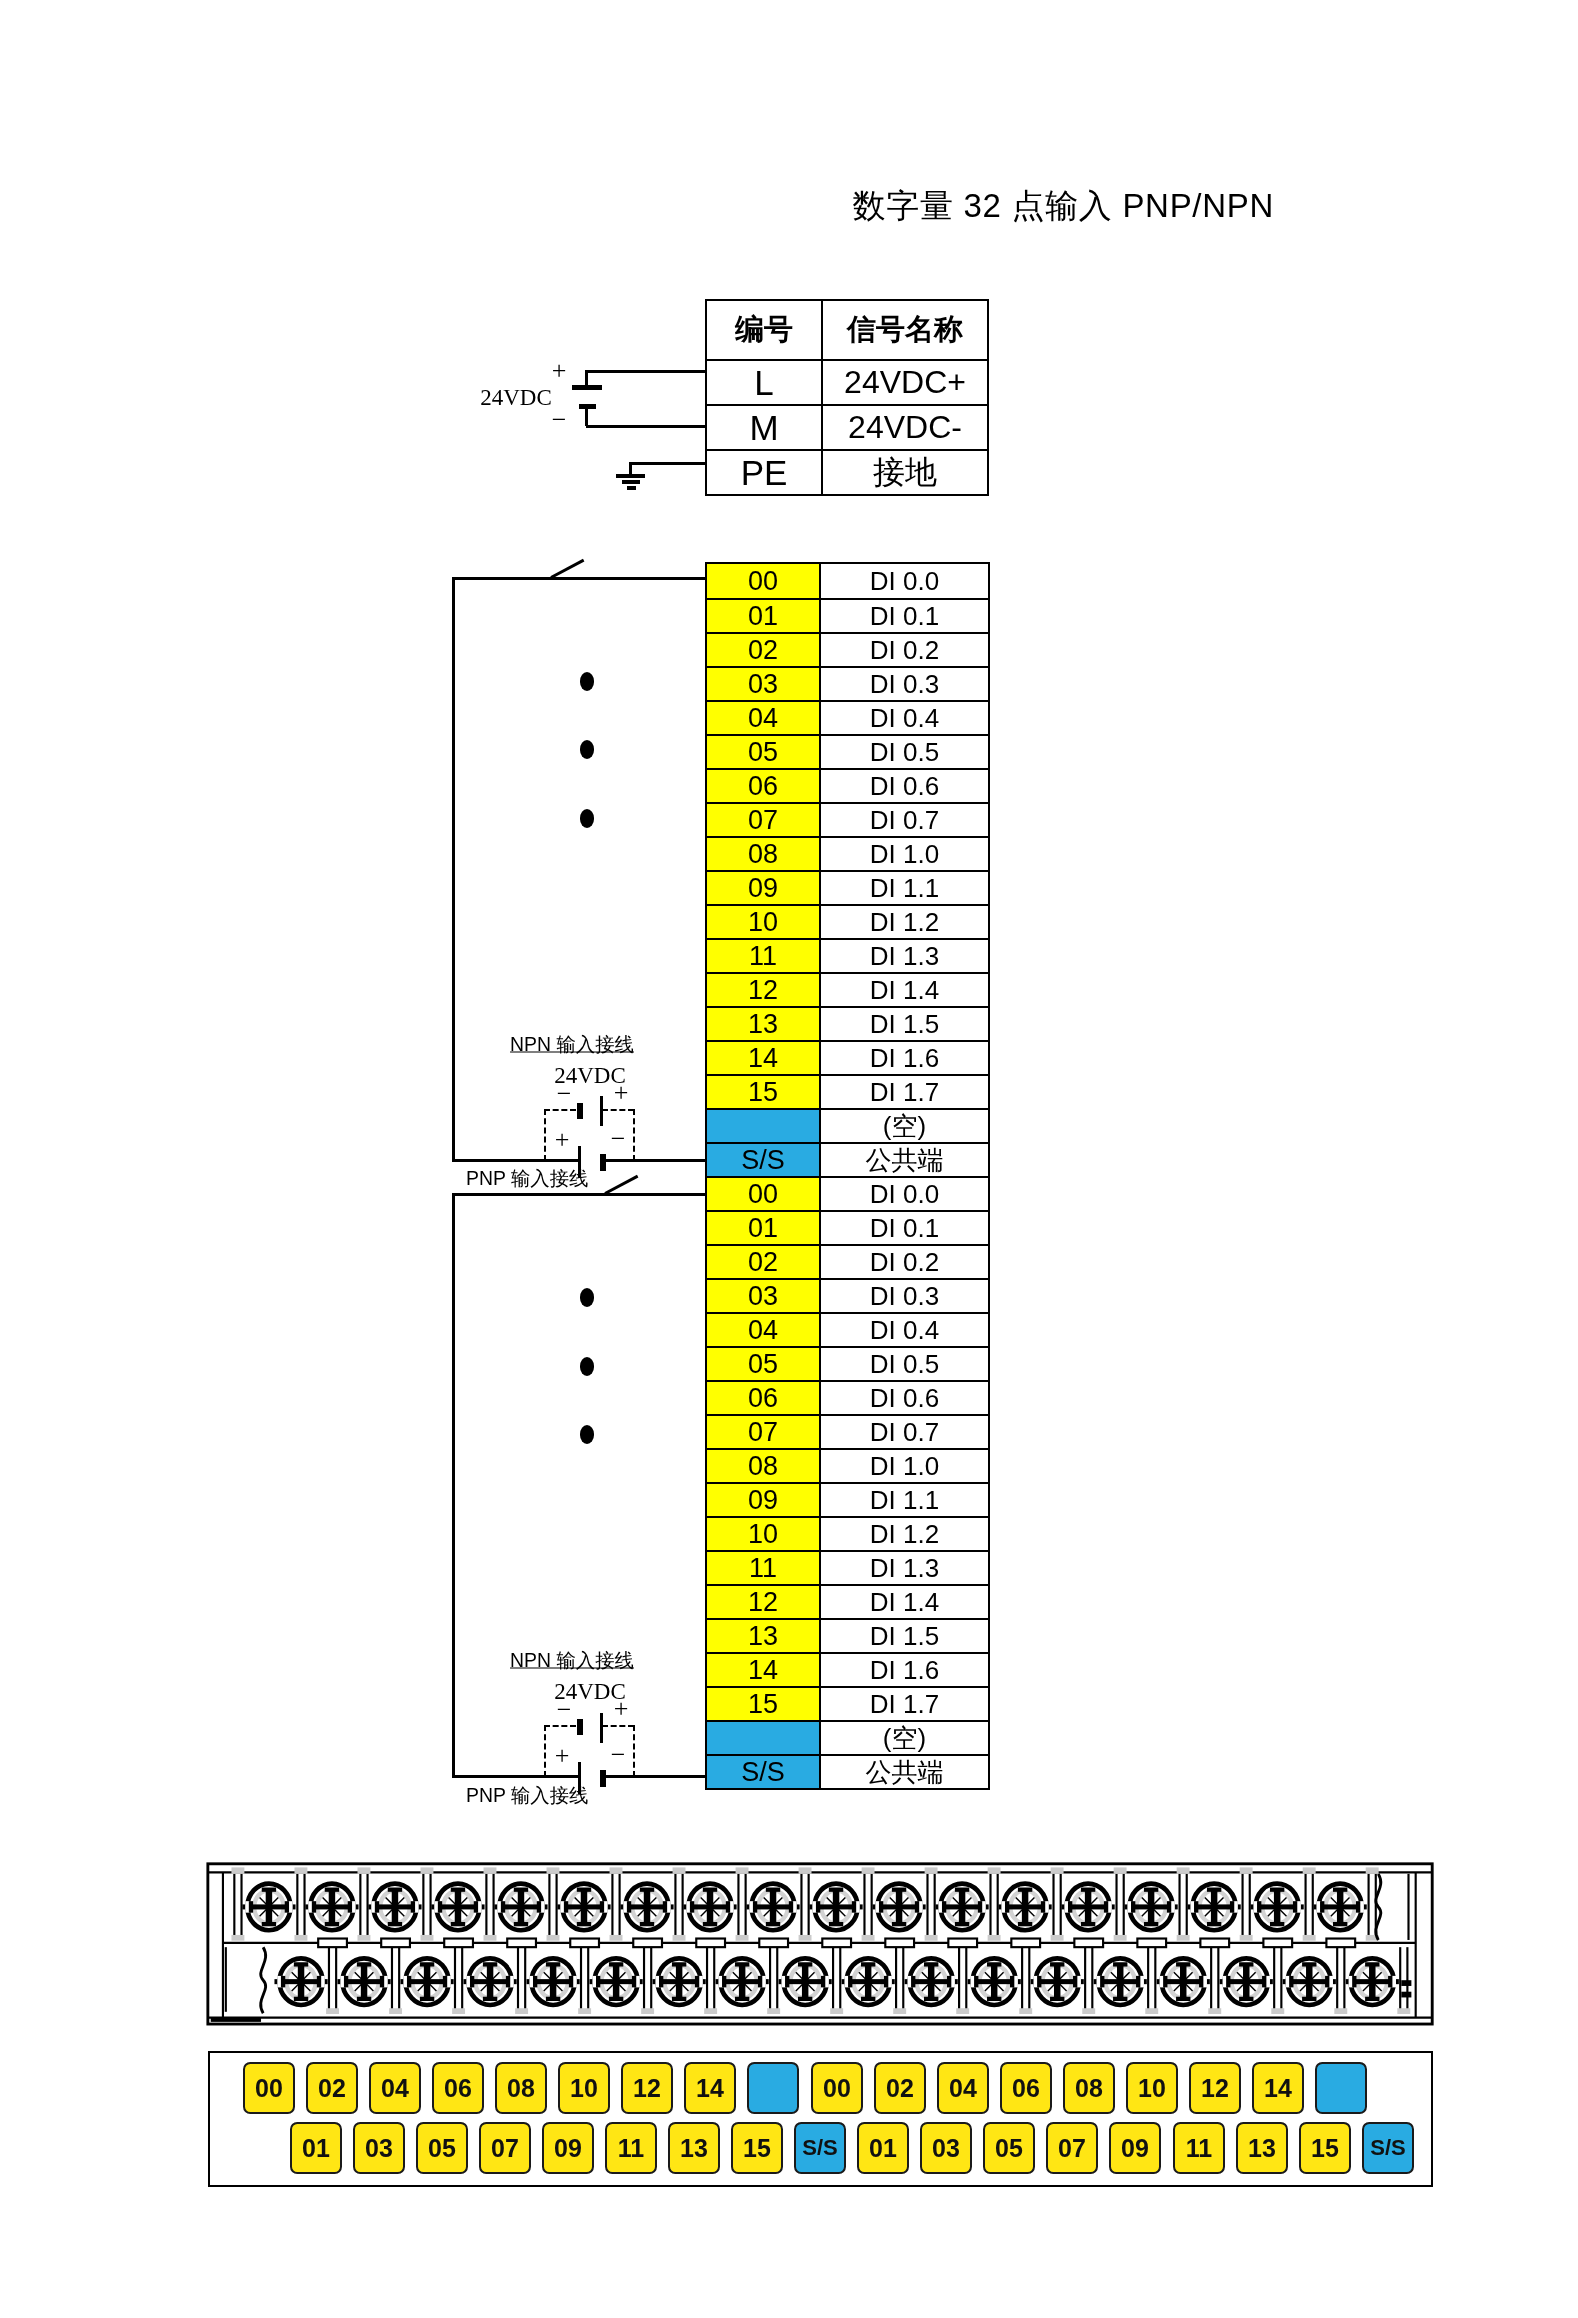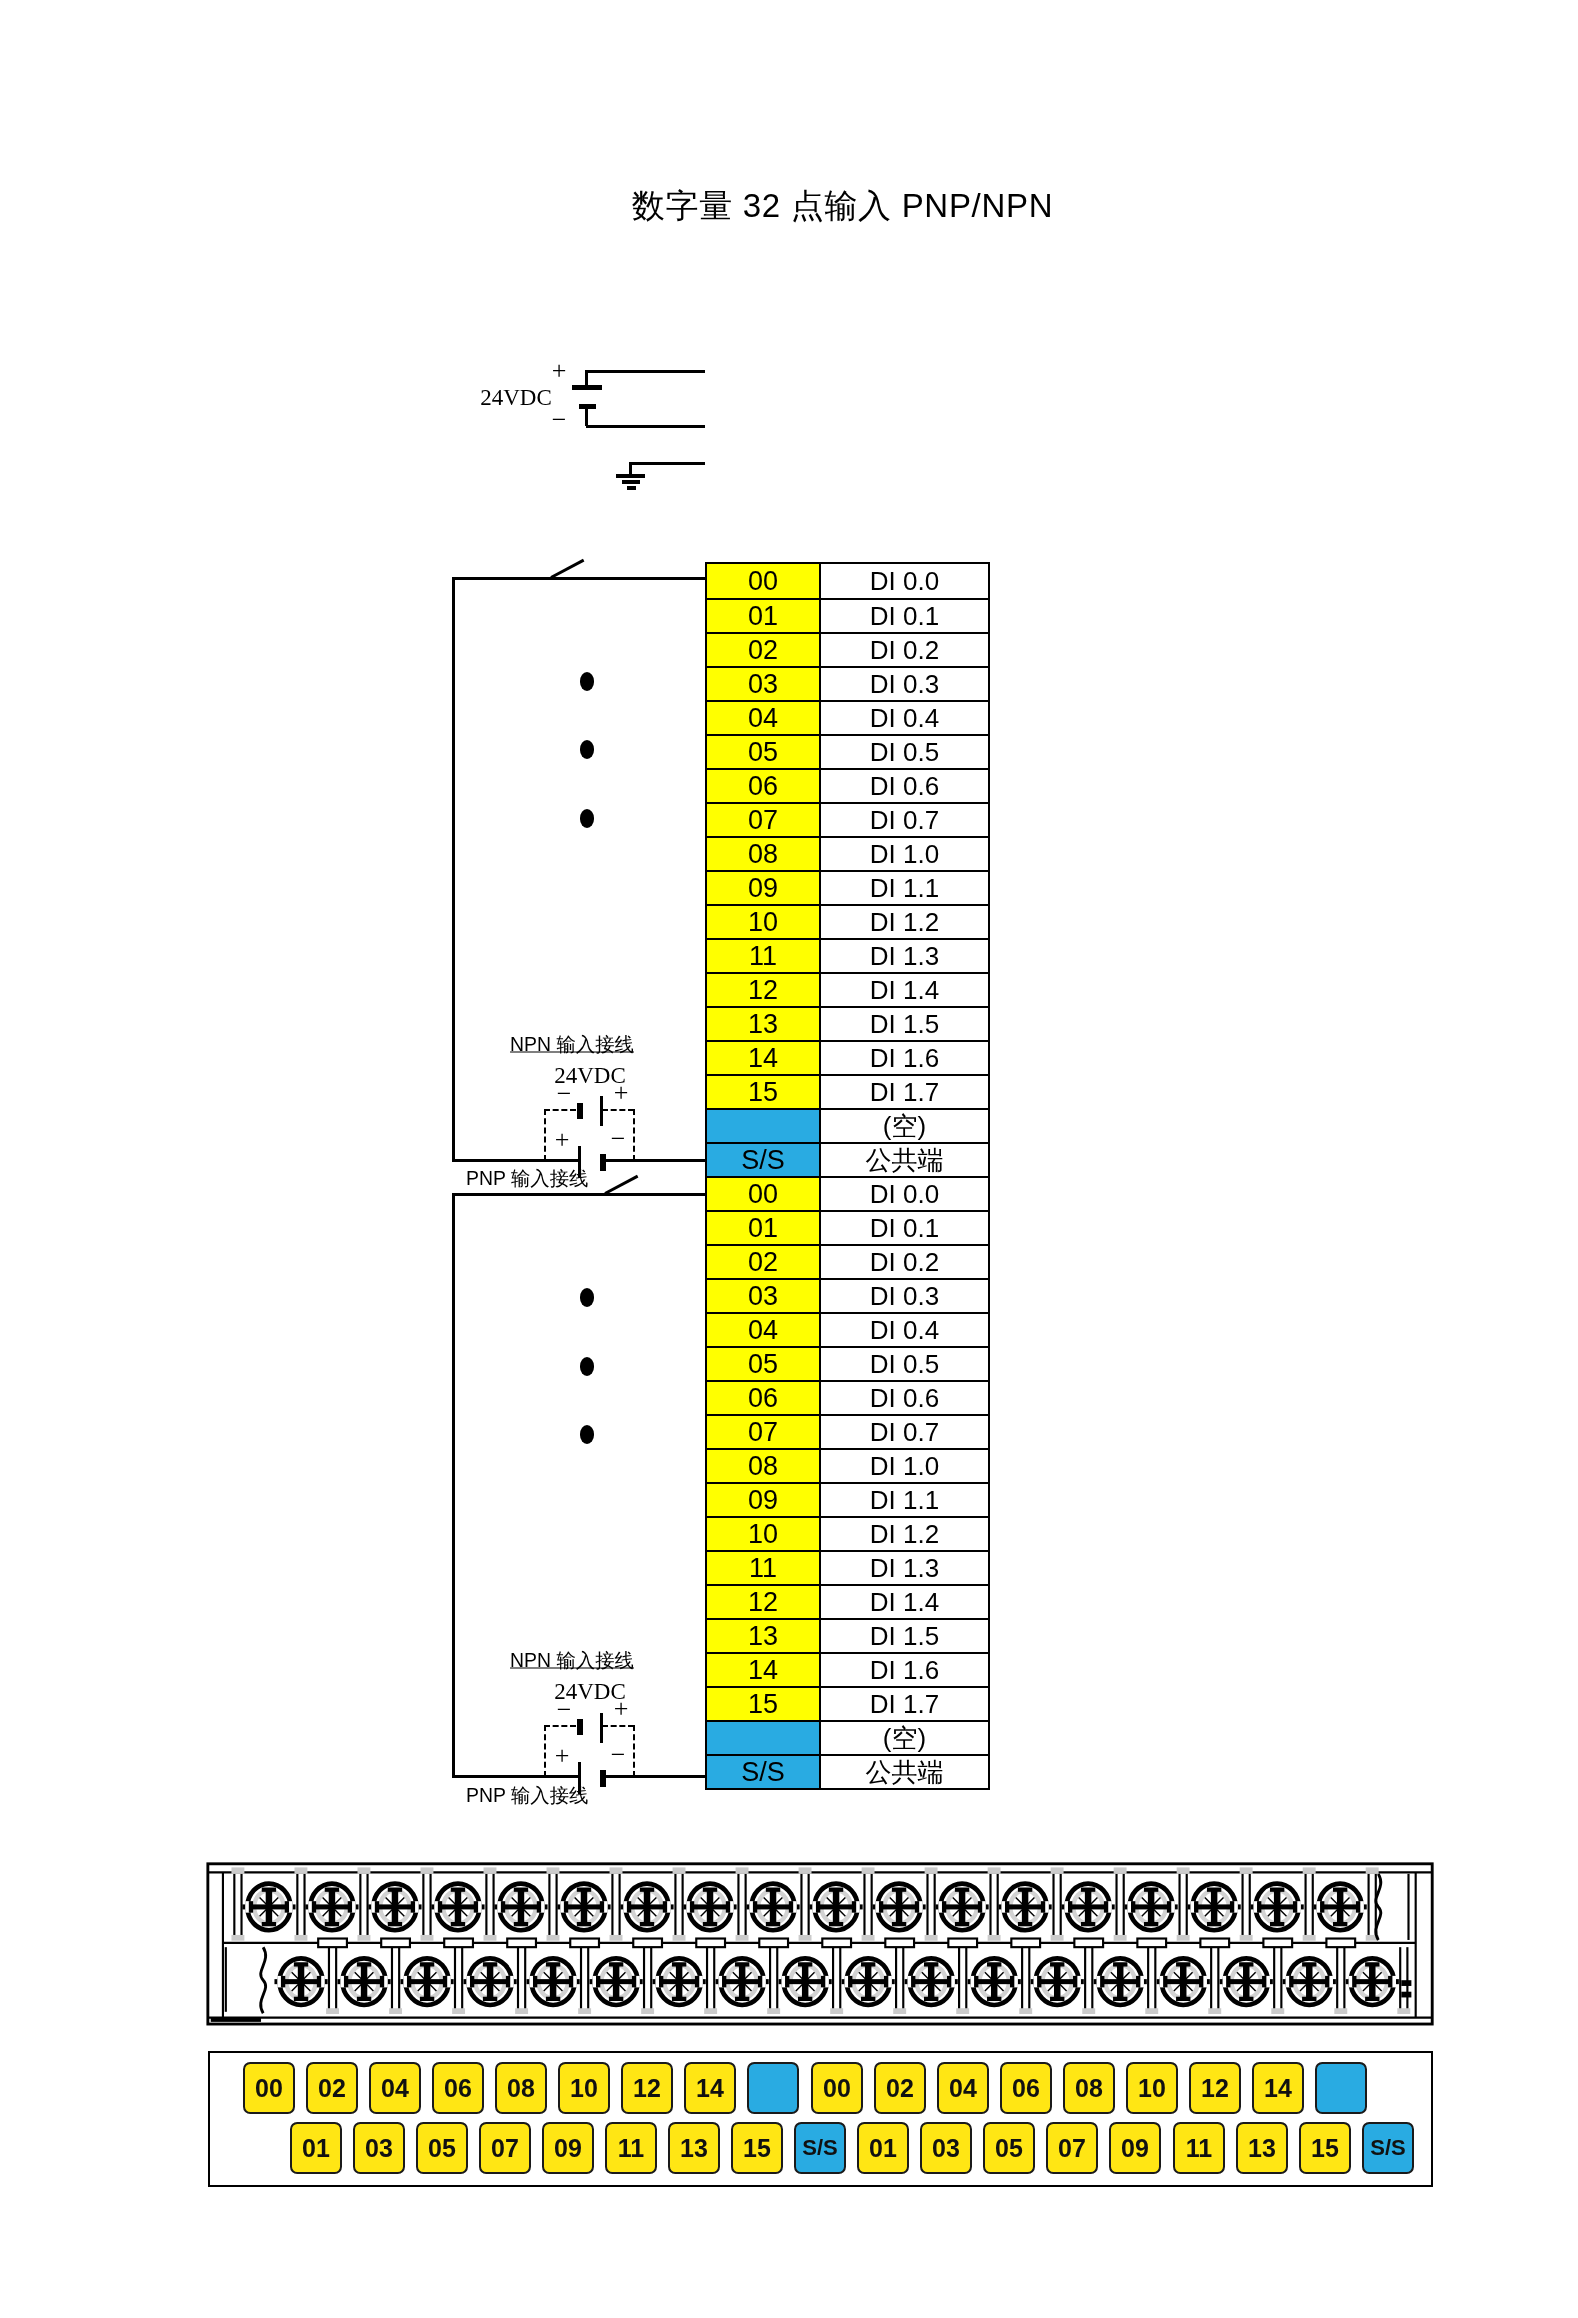--- a/index.html
+++ b/index.html
@@ -1,20 +1,20 @@
 <!DOCTYPE html>
 <html style="font-size:11.5px"><head>
 <meta charset="utf-8">
 <style>
   html,body{margin:0;padding:0;background:#fff;}
   .page{position:relative;width:1579px;height:2319px;background:#fff;overflow:hidden;
         font-family:"Liberation Sans","DejaVu Sans",sans-serif;color:#000;}
   .title{position:absolute;left:411px;top:124px;width:863px;text-align:center;
          font-size:43px;font-weight:900;letter-spacing:1.4px;}
-  .subtitle{position:absolute;left:411px;top:184px;width:863px;text-align:center;
+  .subtitle{position:absolute;left:411px;top:184px;width:863px;text-align:right;
          font-size:33px;font-weight:400;letter-spacing:0.7px;}
   .wire{position:absolute;background:#000;}
   .clabel{position:absolute;transform:translate(-50%,-50%);white-space:nowrap;font-size:19.4px;text-decoration:underline;}
   .signlabel{position:absolute;transform:translate(-50%,-50%);white-space:nowrap;
              font-size:26px;font-family:"Liberation Serif","DejaVu Serif",serif;}
   .vdclabel{position:absolute;transform:translate(-50%,-50%);white-space:nowrap;
             font-size:23px;font-family:"Liberation Serif","DejaVu Serif",serif;}
   .leftlabel{position:absolute;transform:translate(0,-50%);white-space:nowrap;font-size:19.4px;}
   .dashv{position:absolute;border-left:2.2px dashed #000;width:0;}
   .dashh{position:absolute;border-top:2.2px dashed #000;height:0;}
@@ -57,20 +57,38 @@
     <div class="signlabel" style="left:559px;top:371px;">+</div>
     <div class="signlabel" style="left:559px;top:420px;">−</div>
     <div class="vdclabel" style="left:516px;top:398px;">24VDC</div>
     <div class="wire" style="left:629px;top:462px;width:76px;height:2.9px;"></div>
     <div class="wire" style="left:629px;top:462px;width:2.9px;height:12.2px;"></div>
     <div class="wire" style="left:616px;top:474px;width:29px;height:4.3px;"></div>
     <div class="wire" style="left:622px;top:480px;width:18px;height:3.6px;"></div>
     <div class="wire" style="left:627px;top:486px;width:9.3px;height:3.6px;"></div>
   </div>
 
+  <div class="ptable">
+    <div class="prow phead">
+      <div class="pc1">编号</div>
+      <div class="pc2">信号名称</div>
+    </div>
+    <div class="prow">
+      <div class="pc1">L</div>
+      <div class="pc2">24VDC+</div>
+    </div>
+    <div class="prow">
+      <div class="pc1">M</div>
+      <div class="pc2">24VDC-</div>
+    </div>
+    <div class="prow">
+      <div class="pc1">PE</div>
+      <div class="pc2">接地</div>
+    </div>
+  </div>
 
   <div class="iotable" id="io-table">
       <div class="iorow">
         <div class="ionum" style="background: rgb(255, 255, 0);">00</div>
         <div class="ioname">DI 0.0</div>
       </div>
       <div class="iorow">
         <div class="ionum" style="background: rgb(255, 255, 0);">01</div>
         <div class="ioname">DI 0.1</div>
       </div>

